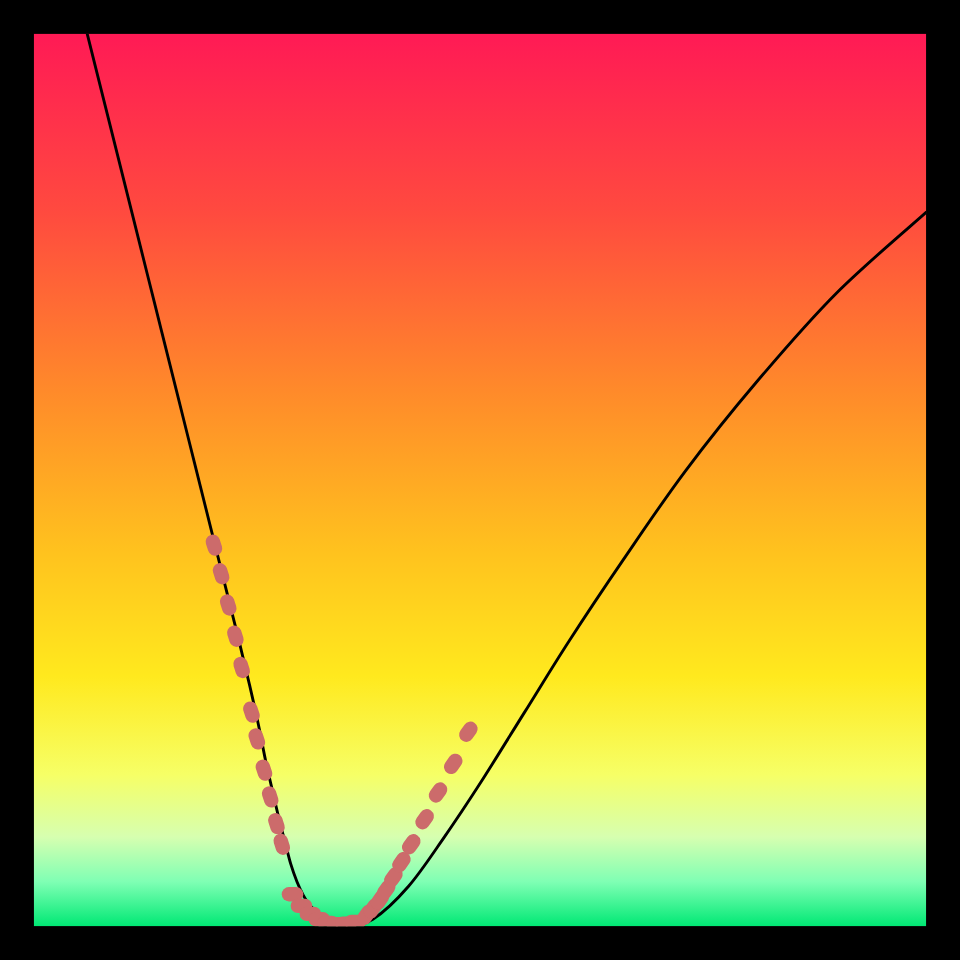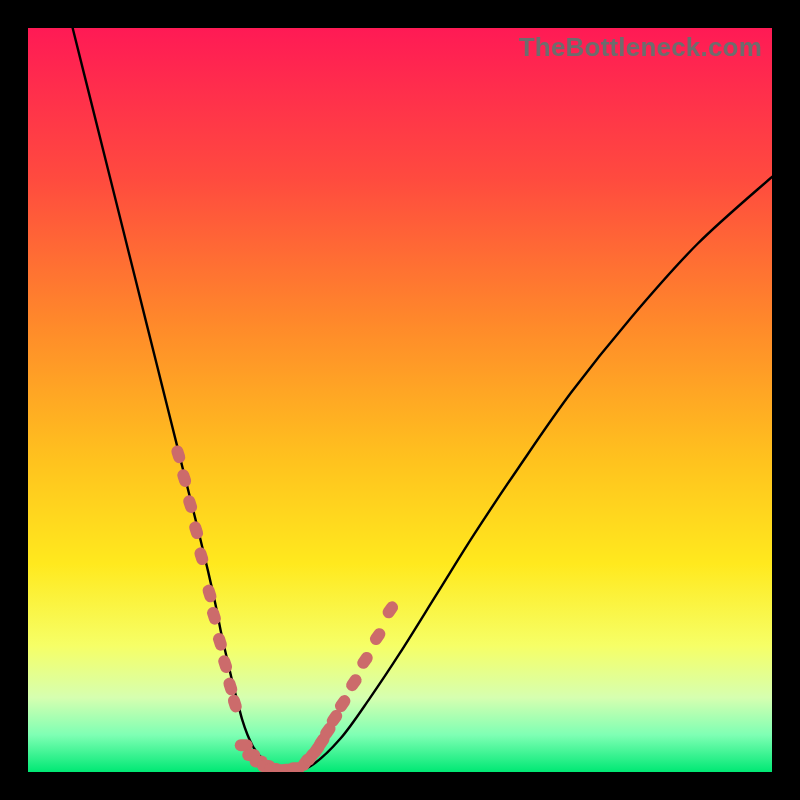--- a/index.html
+++ b/index.html
@@ -67,21 +67,20 @@
             <stop offset="72%" stop-color="#ffe91e"></stop>
             <stop offset="83%" stop-color="#f6ff66"></stop>
             <stop offset="90%" stop-color="#d6ffb0"></stop>
             <stop offset="95%" stop-color="#7fffb4"></stop>
             <stop offset="100%" stop-color="#00e874"></stop>
           </linearGradient>
       </defs>
       <rect x="0" y="0" width="744" height="744" fill="url(#bg)"></rect>
     </svg>
 
-    <span class="watermark">TheBottleneck.com</span>
 
     <svg class="curve" viewBox="0 0 744 744" preserveAspectRatio="none">
       <path id="curve-path" fill="none" stroke="#000000" stroke-width="2.4" stroke-linecap="round" stroke-linejoin="round" d="M 44.64 0 C 47.74 12.399999999999997, 57.04 49.59999999999998, 63.24 74.39999999999998 C 69.44 99.19999999999997, 75.64 123.99999999999994, 81.84 148.79999999999995 C 88.04 173.59999999999997, 94.24000000000001 198.40000000000003, 100.44000000000001 223.20000000000005 C 106.64000000000001 248.00000000000006, 113.46000000000001 275.28000000000003, 119.04 297.6 C 124.62 319.92, 128.95999999999998 337.28000000000003, 133.92 357.12 C 138.88 376.96, 144.46 399.28, 148.8 416.64 C 153.14000000000001 434, 156.24 446.4, 159.96 461.28 C 163.68 476.15999999999997, 167.772 492.28, 171.12 505.91999999999996 C 174.46800000000002 519.56, 177.32 531.34, 180.048 543.12 C 182.776 554.9, 185.256 566.0600000000001, 187.488 576.6 C 189.72 587.14, 191.456 597.0600000000001, 193.44 606.36 C 195.424 615.66, 197.532 624.3399999999999, 199.39200000000002 632.4 C 201.25200000000004 640.46, 202.86400000000003 647.652, 204.60000000000002 654.72 C 206.336 661.788, 208.196 668.608, 209.808 674.808 C 211.42 681.008, 212.66000000000003 686.588, 214.27200000000002 691.92 C 215.88400000000001 697.252, 217.744 702.4599999999999, 219.48 706.8 C 221.21599999999998 711.14, 222.82799999999997 714.6120000000001, 224.688 717.96 C 226.548 721.308, 228.15999999999997 724.1600000000001, 230.64 726.888 C 233.12 729.616, 236.344 732.22, 239.568 734.328 C 242.79200000000003 736.4359999999999, 246.264 738.1099999999999, 249.984 739.536 C 253.704 740.962, 256.432 743.1320000000001, 261.88800000000003 742.884 C 267.34400000000005 742.636, 274.288 743.442, 282.72 738.048 C 291.15200000000004 732.654, 302.55999999999995 721.928, 312.47999999999996 710.52 C 322.4 699.112, 332.32 683.86, 342.24 669.6 C 352.16 655.34, 360.84 642.32, 372 624.96 C 383.16 607.6, 396.80000000000007 585.2800000000001, 409.20000000000005 565.44 C 421.6 545.6, 432.76 527, 446.4 505.91999999999996 C 460.03999999999996 484.84, 474.92 462.52000000000004, 491.04 438.96000000000004 C 507.16 415.40000000000003, 524.52 389.36, 543.12 364.56 C 561.72 339.76, 581.56 314.96000000000004, 602.64 290.16 C 623.72 265.36, 646.04 239.32, 669.6 215.76 C 693.1600000000001 192.2, 731.6 159.95999999999995, 744 148.79999999999995"></path>
       <g id="markers-g">
           <rect x="141.28799999999998" y="420.31199999999995" width="18" height="12" rx="6" ry="6" fill="#cc6b6b" transform="rotate(72 150.28799999999998 426.31199999999995)"></rect>
           <rect x="147.23999999999998" y="444.12" width="18" height="12" rx="6" ry="6" fill="#cc6b6b" transform="rotate(72 156.23999999999998 450.12)"></rect>
           <rect x="153.192" y="470.16" width="18" height="12" rx="6" ry="6" fill="#cc6b6b" transform="rotate(72 162.192 476.16)"></rect>
           <rect x="159.144" y="496.2" width="18" height="12" rx="6" ry="6" fill="#cc6b6b" transform="rotate(72 168.144 502.2)"></rect>
           <rect x="164.352" y="522.24" width="18" height="12" rx="6" ry="6" fill="#cc6b6b" transform="rotate(72 173.352 528.24)"></rect>
           <rect x="172.536" y="559.44" width="18" height="12" rx="6" ry="6" fill="#cc6b6b" transform="rotate(72 181.536 565.44)"></rect>

